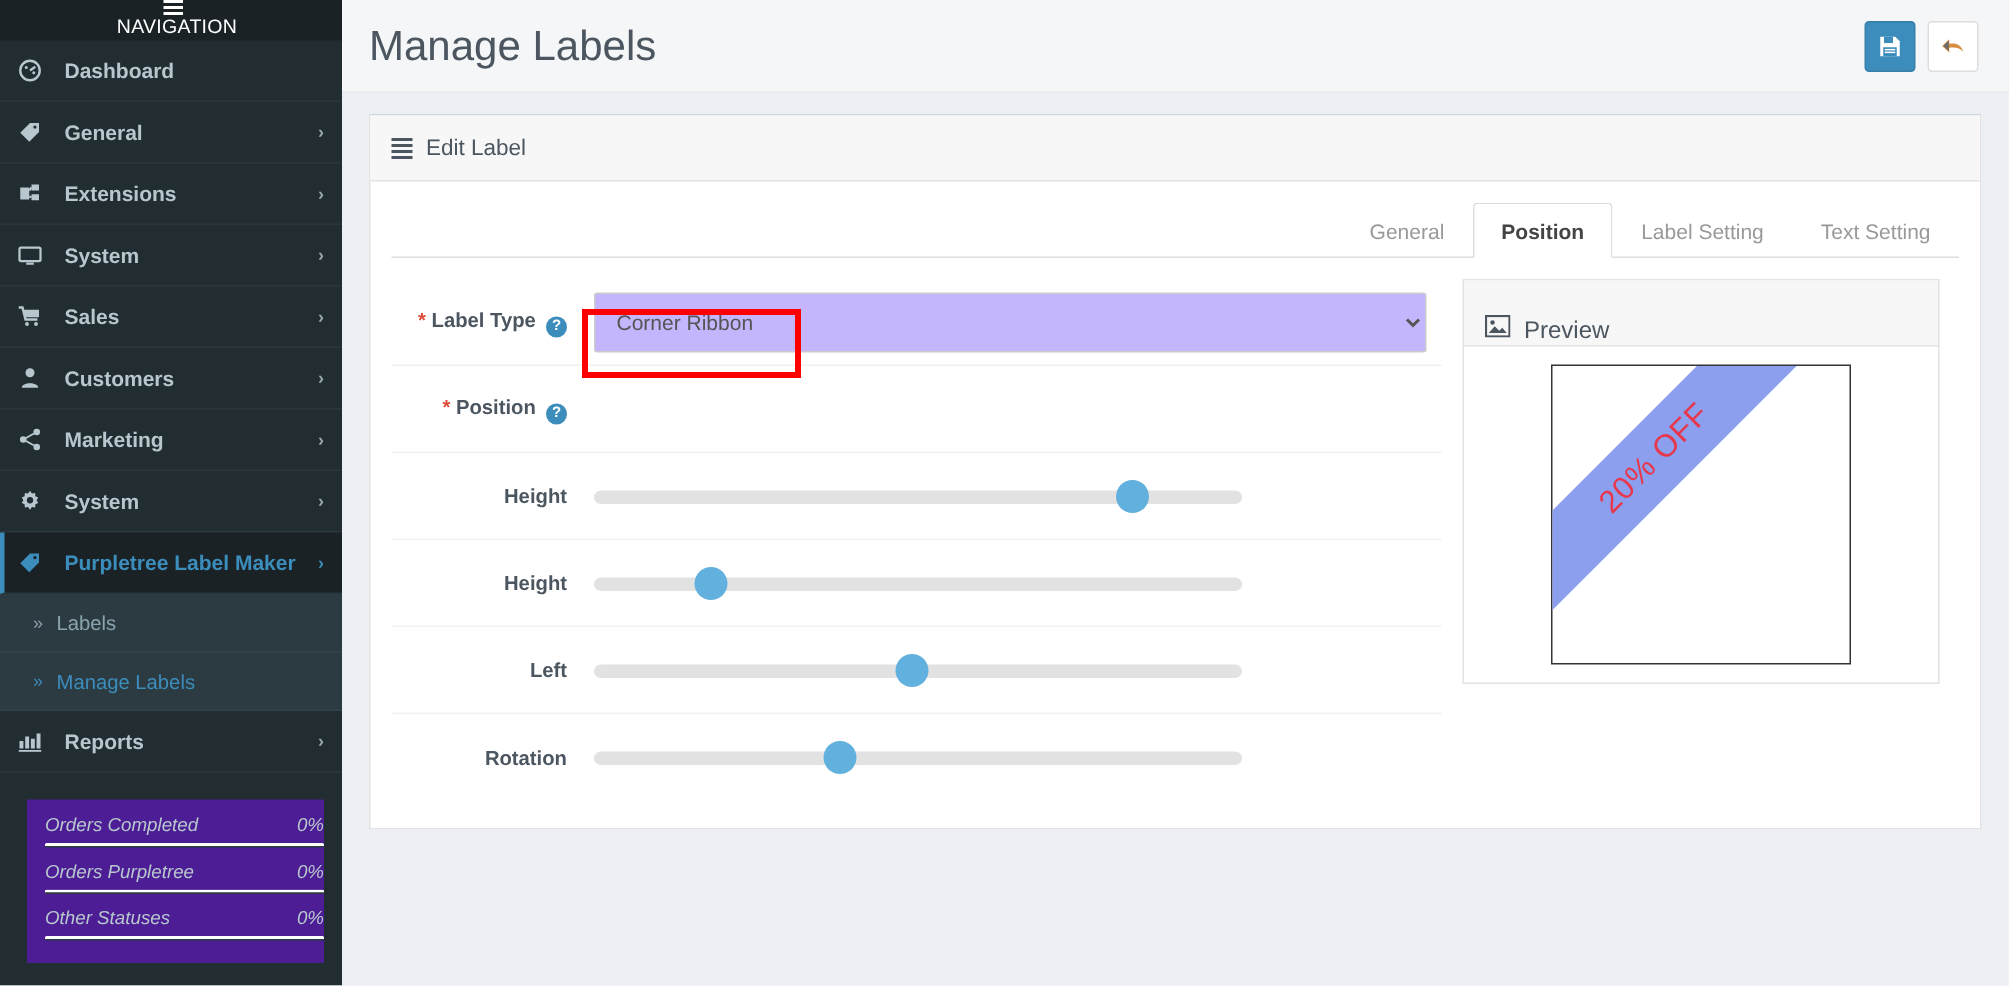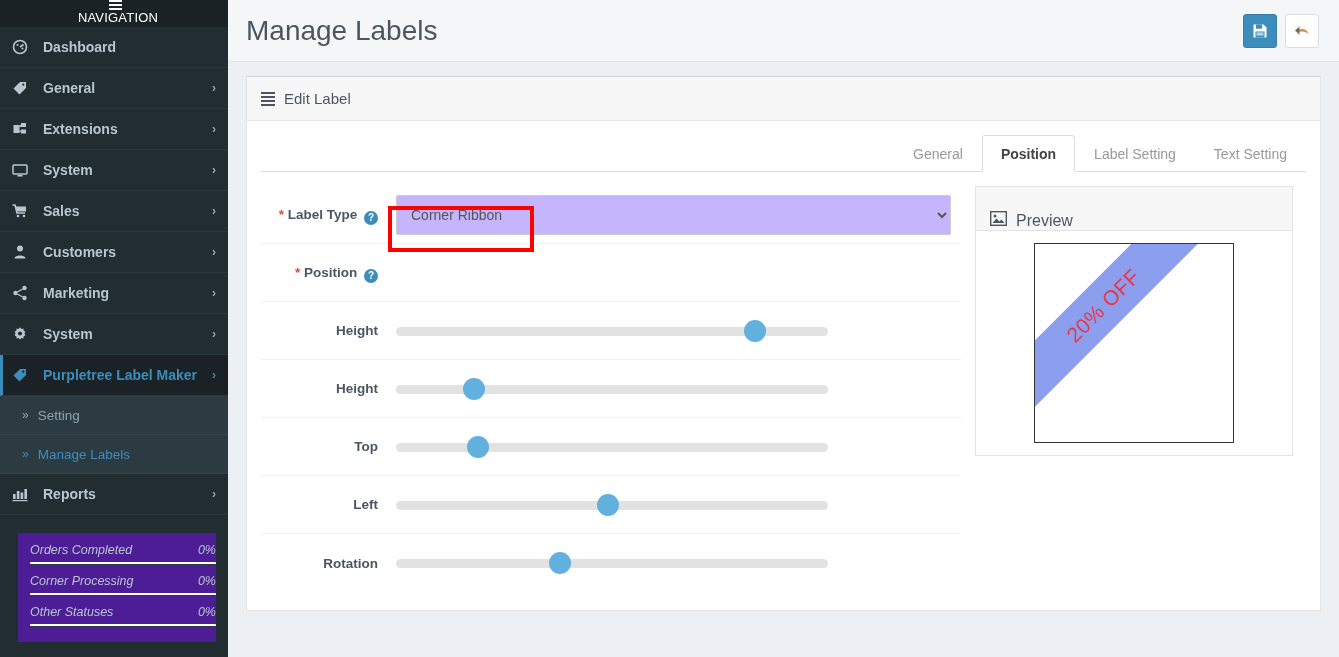--- a/index.html
+++ b/index.html
@@ -413,21 +413,21 @@
             </svg>
         </span>
         <span class="menu-label">Purpletree Label Maker</span>
         <span class="menu-arrow">›</span>
       </li>
     </ul>
 
     <ul class="submenu">
       <li class="sub-item">
         <span class="sub-arrow">»</span>
-        <span>Setting</span>
+        <span>Labels</span>
       </li>
       <li class="sub-item active">
         <span class="sub-arrow">»</span>
         <span>Manage Labels</span>
       </li>
     </ul>
 
     <ul class="menu">
       <li class="menu-item">
         <span class="menu-icon">
@@ -447,21 +447,21 @@
     <div class="stats-box">
       <div class="stat-row">
         <div class="stat-line">
           <span>Orders Completed</span>
           <span>0%</span>
         </div>
         <div class="stat-bar"></div>
       </div>
       <div class="stat-row">
         <div class="stat-line">
-          <span>Corner Processing</span>
+          <span>Orders Purpletree</span>
           <span>0%</span>
         </div>
         <div class="stat-bar"></div>
       </div>
       <div class="stat-row">
         <div class="stat-line">
           <span>Other Statuses</span>
           <span>0%</span>
         </div>
         <div class="stat-bar"></div>
@@ -550,29 +550,20 @@
             <div class="form-group">
               <div class="ctrl-label">Height</div>
               <div class="ctrl-field">
                 <div class="slider">
                   <div class="slider-track"></div>
                   <div class="slider-handle" style="left: 18%;"></div>
                 </div>
               </div>
             </div>
 
-            <div class="form-group">
-              <div class="ctrl-label">Top</div>
-              <div class="ctrl-field">
-                <div class="slider">
-                  <div class="slider-track"></div>
-                  <div class="slider-handle" style="left: 19%;"></div>
-                </div>
-              </div>
-            </div>
 
             <div class="form-group">
               <div class="ctrl-label">Left</div>
               <div class="ctrl-field">
                 <div class="slider">
                   <div class="slider-track"></div>
                   <div class="slider-handle" style="left: 49%;"></div>
                 </div>
               </div>
             </div>

